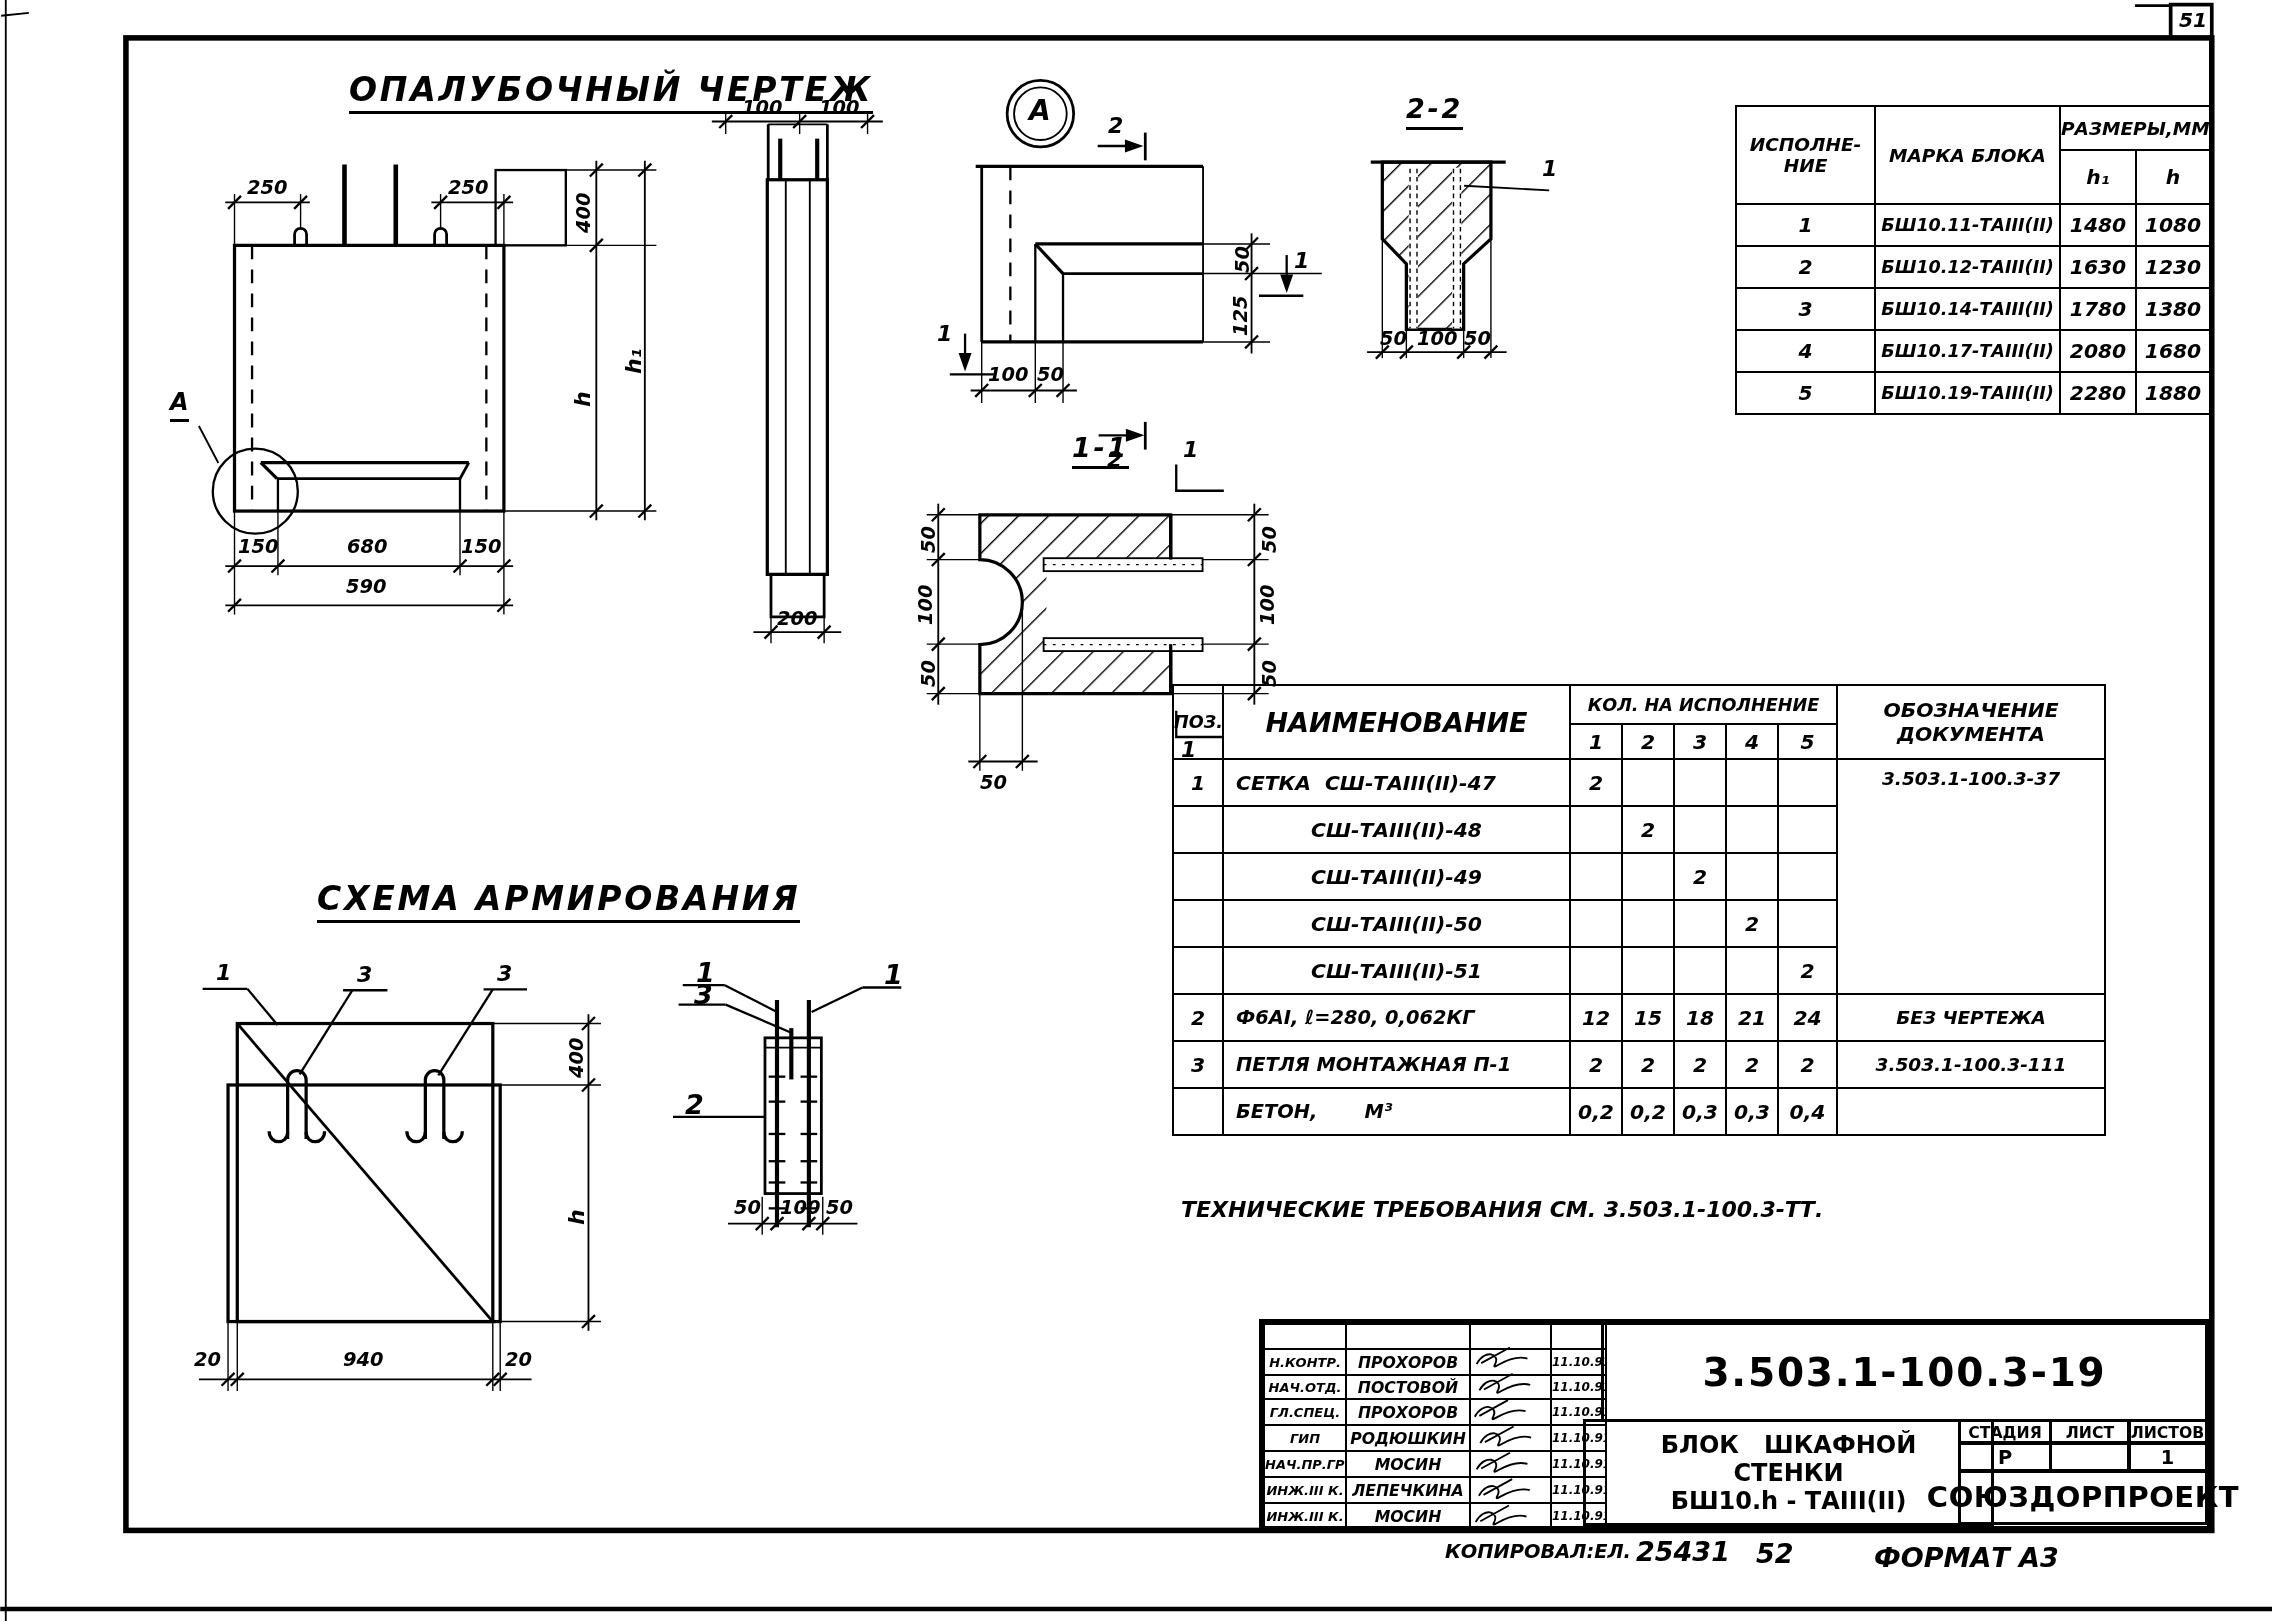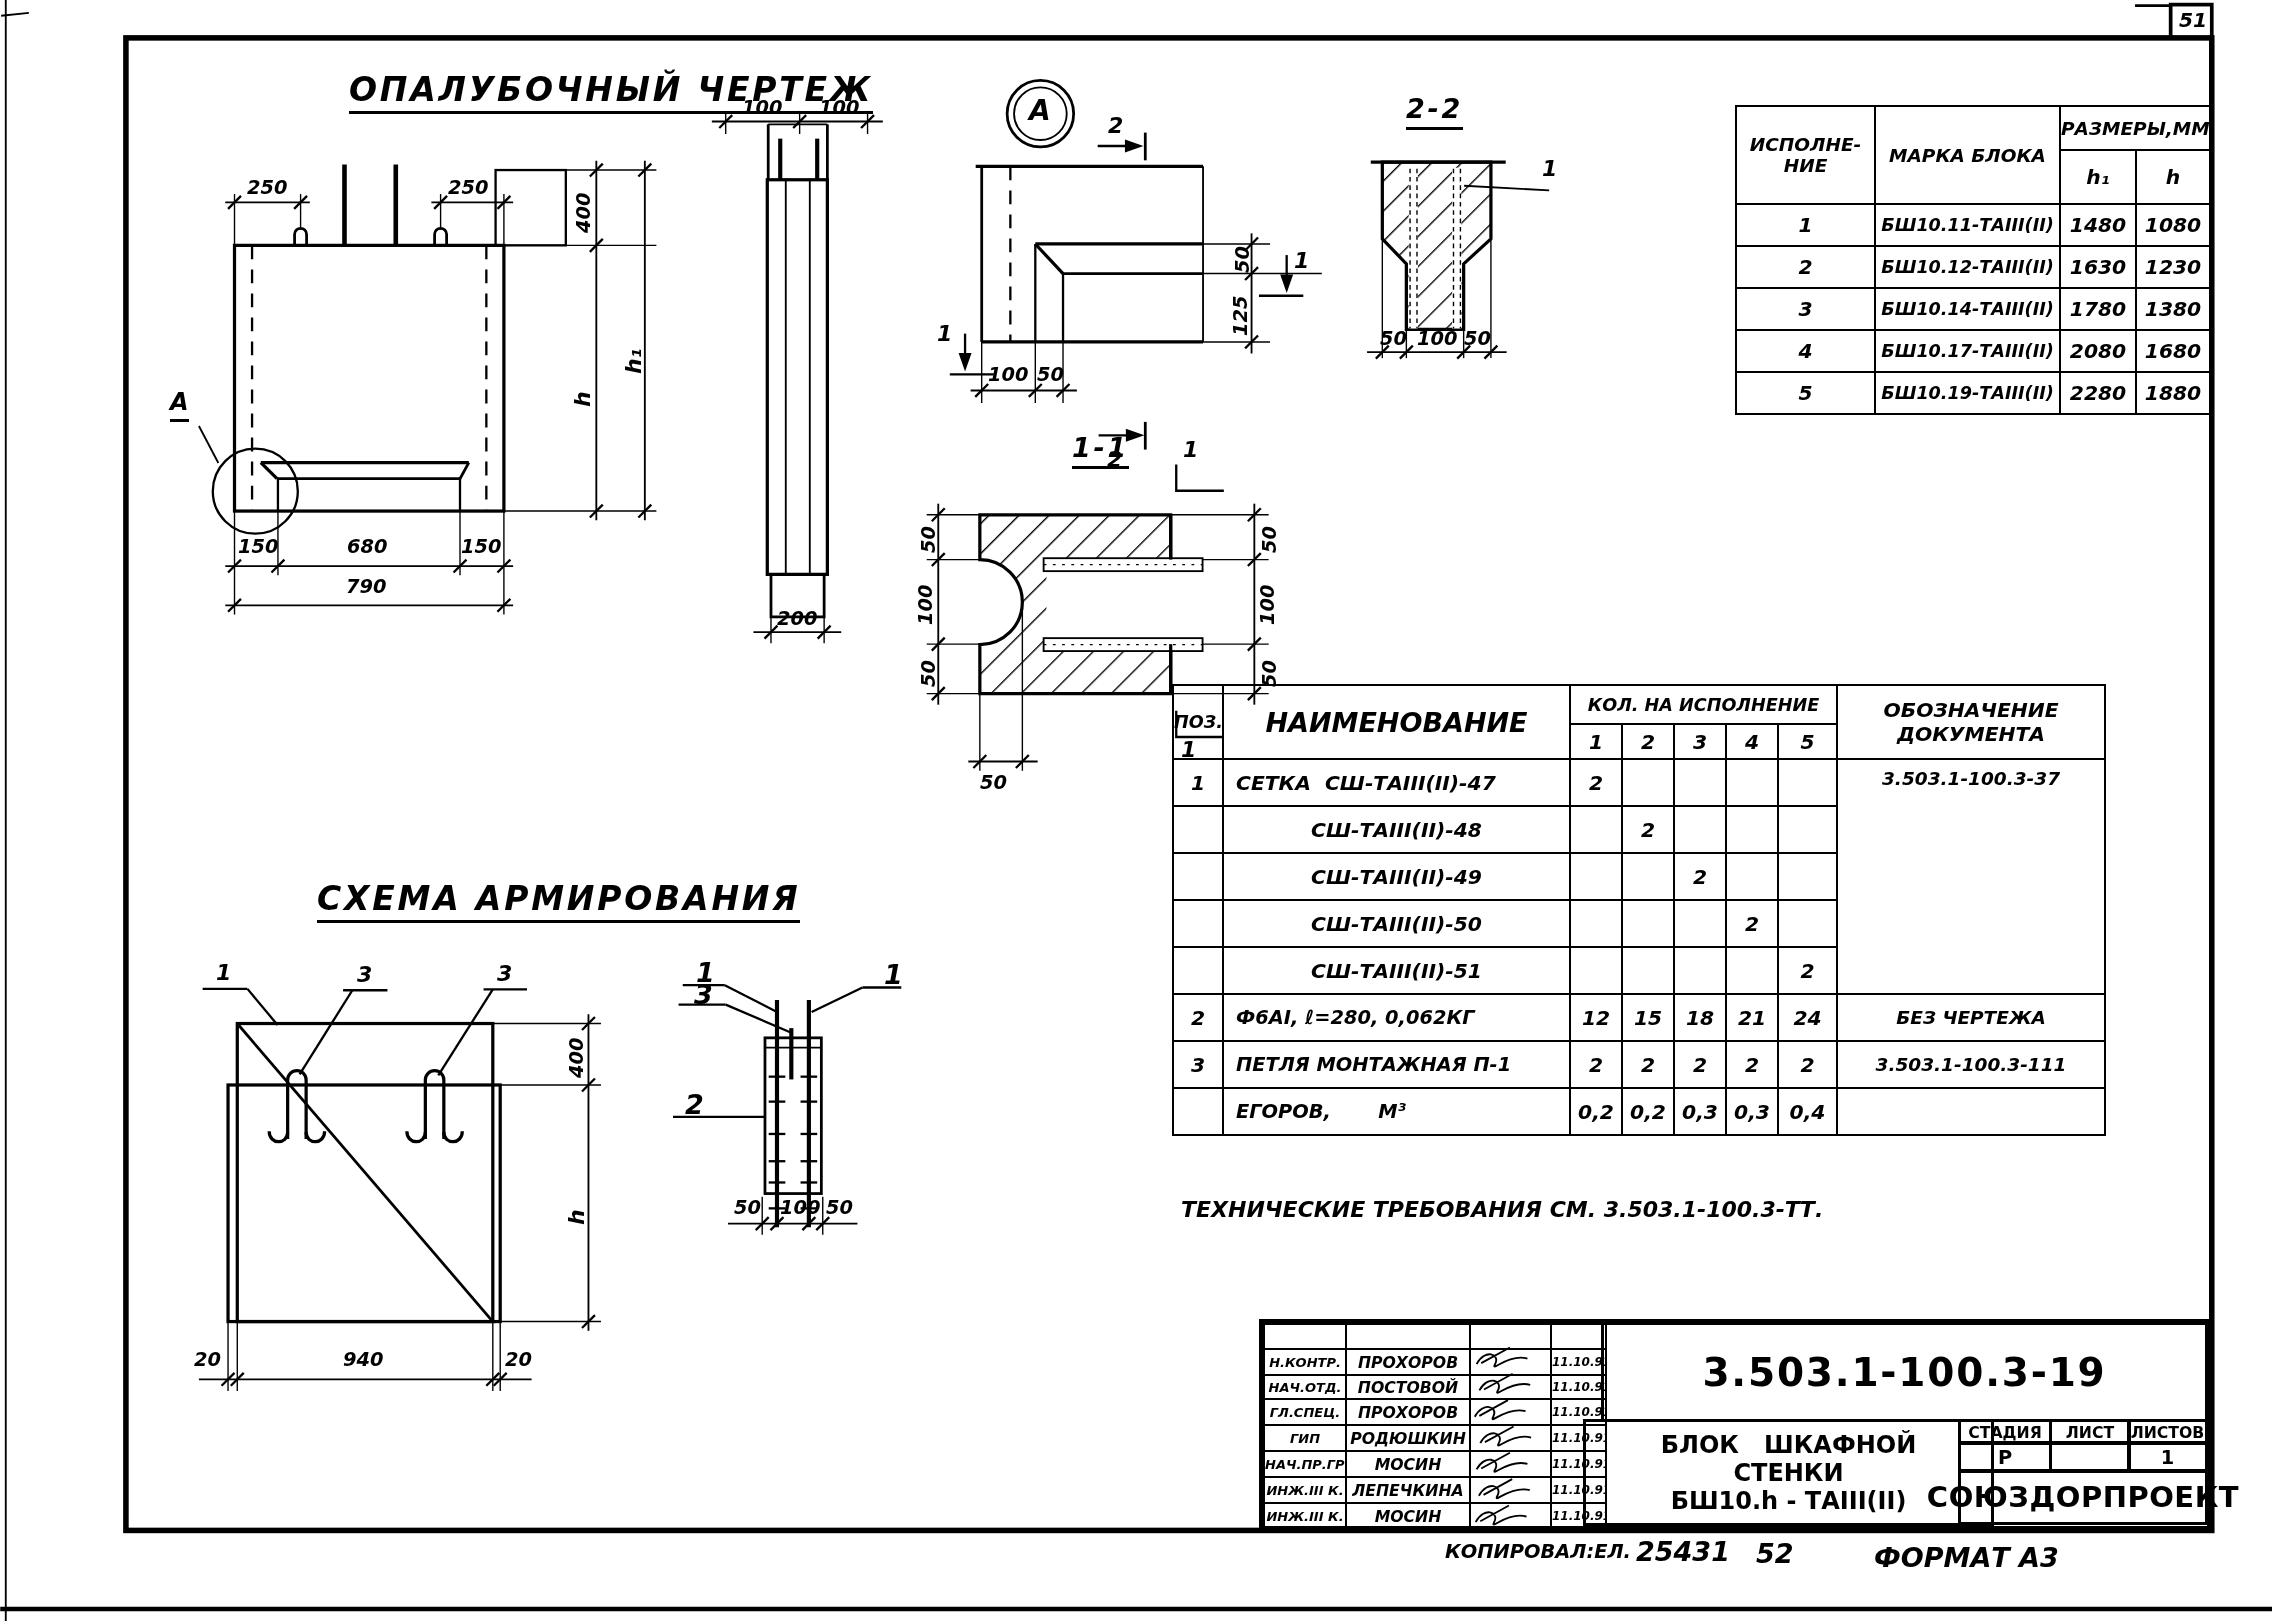--- a/index.html
+++ b/index.html
@@ -330,21 +330,21 @@
 <div class="t f48" style="left:1181px;top:1199px">ТЕХНИЧЕСКИЕ ТРЕБОВАНИЯ СМ. 3.503.1-100.3-ТТ.</div>
 
 <div class="t f42" style="left:247px;top:178px">250</div>
 <div class="t f42" style="left:448px;top:178px">250</div>
 <div class="t f42 vt" style="left:574px;top:233px">400</div>
 <div class="t f48 vt" style="left:572px;top:407px">h</div>
 <div class="t f48 vt" style="left:623px;top:374px">h₁</div>
 <div class="t f42" style="left:238px;top:537px">150</div>
 <div class="t f42" style="left:347px;top:537px">680</div>
 <div class="t f42" style="left:461px;top:537px">150</div>
-<div class="t f42" style="left:346px;top:577px">790</div>
+<div class="t f42" style="left:346px;top:577px">590</div>
 <div class="t f52 u" style="left:170px;top:390px;letter-spacing:0">А</div>
 
 <div class="t f42" style="left:742px;top:98px">100</div>
 <div class="t f42" style="left:819px;top:98px">100</div>
 <div class="t f42" style="left:777px;top:609px">200</div>
 
 <div class="t f60" style="left:1029px;top:96px">А</div>
 <div class="t f48" style="left:1108px;top:115px">2</div>
 <div class="t f48" style="left:1107px;top:449px">2</div>
 <div class="t f48" style="left:1294px;top:250px">1</div>
@@ -524,21 +524,21 @@
     <td class="f42 cellL">ПЕТЛЯ МОНТАЖНАЯ П-1</td>
     <td class="f44">2</td>
     <td class="f44">2</td>
     <td class="f44">2</td>
     <td class="f44">2</td>
     <td class="f44">2</td>
     <td class="f40">3.503.1-100.3-111</td>
   </tr>
   <tr style="height:47px">
     <td></td>
-    <td class="f42 cellL" style="white-space:pre">ЕГОРОВ,       М³</td>
+    <td class="f42 cellL" style="white-space:pre">БЕТОН,       М³</td>
     <td class="f44">0,2</td>
     <td class="f44">0,2</td>
     <td class="f44">0,3</td>
     <td class="f44">0,3</td>
     <td class="f44">0,4</td>
     <td></td>
   </tr>
 </tbody>
     </table>
 

